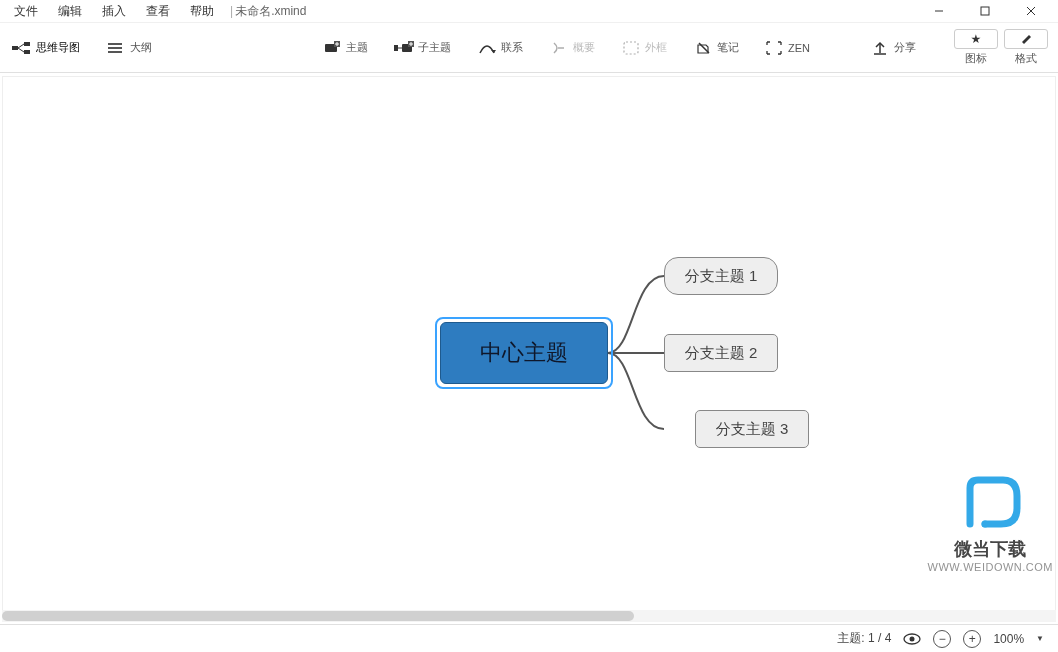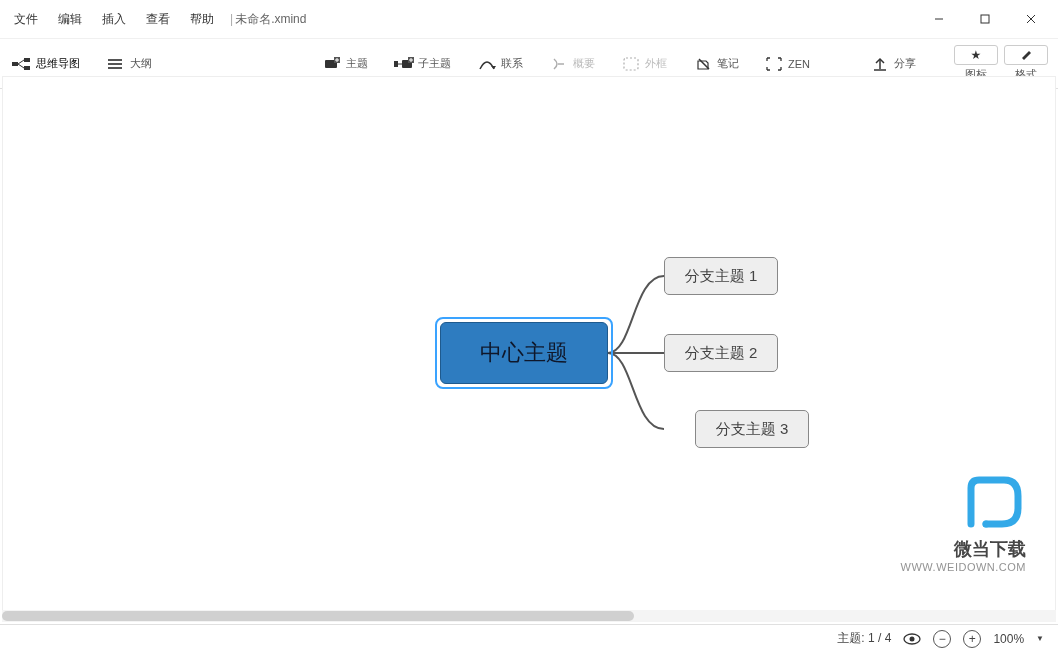--- a/index.html
+++ b/index.html
@@ -1,18 +1,18 @@
 <!DOCTYPE html>
 <html><head>
 <meta charset="utf-8">
 <style>
   * { box-sizing: border-box; margin: 0; padding: 0; }
   body { font-family: "Microsoft YaHei", "SimSun", sans-serif; font-size: 12px; color: #333; background: #fff; width: 1058px; height: 652px; overflow: hidden; position: relative; }
 
-  .menubar { height: 39px; display: flex; align-items: center; padding: 0 4px; background: #fff; border-bottom: 1px solid #f0f0f0; }
+  .menubar { height: 23px; display: flex; align-items: center; padding: 0 4px; background: #fff; border-bottom: 1px solid #f0f0f0; }
   .menu-item { padding: 2px 10px; cursor: default; font-size: 12px; }
   .title-sep { color: #aaa; margin: 0 2px 0 6px; }
   .doc-title { color: #666; font-size: 12px; }
   .win-controls { margin-left: auto; display: flex; }
   .win-btn { width: 46px; height: 24px; display: flex; align-items: center; justify-content: center; cursor: default; }
 
   .toolbar { height: 50px; display: flex; align-items: center; border-bottom: 1px solid #e0e0e0; padding: 0 12px; position: relative; }
   .tool-group { display: flex; gap: 26px; align-items: flex-start; }
   .tool-spacer { flex: 0 0 170px; }
   .tool-btn { display: flex; flex-direction: row; align-items: center; gap: 4px; cursor: default; min-width: 36px; }
@@ -29,21 +29,21 @@
 
   .central-topic { position: absolute; left: 437px; top: 319px; width: 168px; height: 62px; background: #2e7cc0; border: 1px solid #1e5a8e; border-radius: 6px; display: flex; align-items: center; justify-content: center; color: #0f172a; font-size: 22px; }
   .sel-outline { position: absolute; left: 432px; top: 314px; width: 178px; height: 72px; border: 2px solid #3aa3ff; border-radius: 8px; }
   .branch-topic { position: absolute; width: 114px; height: 38px; background: #eeeeee; border: 1px solid #888; border-radius: 5px; display: flex; align-items: center; justify-content: center; color: #444; font-size: 15px; }
   .b1 { left: 661px; top: 254px; }
   .b2 { left: 661px; top: 331px; }
   .b3 { left: 692px; top: 407px; }
 
   svg.connectors { position: absolute; left: 0; top: 0; width: 100%; height: 100%; pointer-events: none; }
 
-  .watermark { position: absolute; right: 29px; bottom: 46px; text-align: right; opacity: 0.9; }
+  .watermark { position: absolute; right: 2px; bottom: 46px; text-align: center; opacity: 0.9; }
   .wm-text { font-size: 18px; font-weight: bold; color: #333; margin-top: 2px; }
   .wm-url { font-size: 11px; color: #888; letter-spacing: 0.5px; }
 
   .statusbar { position: absolute; left: 0; right: 0; bottom: 0; height: 28px; border-top: 1px solid #e0e0e0; display: flex; align-items: center; justify-content: flex-end; padding: 0 14px; gap: 12px; font-size: 12px; color: #444; }
   .zoom-btn { width: 18px; height: 18px; border: 1.5px solid #555; border-radius: 50%; display: flex; align-items: center; justify-content: center; font-size: 12px; line-height: 1; cursor: default; }
   .eye-icon svg { display: block; }
 
   .hscroll { position: absolute; left: 2px; right: 2px; bottom: 30px; height: 12px; }
   .hscroll-track { position: absolute; left: 0; right: 0; top: 0; bottom: 0; background: #f4f4f4; }
   .hscroll-thumb { position: absolute; left: 0; top: 1px; height: 10px; width: 60%; background: #d0d0d0; border-radius: 5px; }
@@ -211,21 +211,21 @@
 </div>
 
 <div class="canvas">
   <svg class="connectors">
     <path d="M605 276 C 630 276 630 199 661 199" fill="none" stroke="#555" stroke-width="2"></path>
     <path d="M605 276 C 630 276 630 276 661 276" fill="none" stroke="#555" stroke-width="2"></path>
     <path d="M605 276 C 630 276 630 352 661 352" fill="none" stroke="#555" stroke-width="2"></path>
   </svg>
   <div class="sel-outline"></div>
   <div class="central-topic" style="top:245px;">中心主题</div>
-  <div class="branch-topic b1" style="top:180px;">分支主题 1</div>
+  <div class="branch-topic b1" style="top:180px;border-radius:14px;">分支主题 1</div>
   <div class="branch-topic b2" style="top:257px;text-align:center;">分支主题 2</div>
   <div class="branch-topic b3" style="top:333px;">分支主题 3</div>
   <style>.sel-outline{top:240px;}</style>
 
   <div class="watermark">
     <svg width="70" height="58">
       <path d="M15 50 L15 14 Q15 6 23 6 L48 6 Q62 6 62 22 L62 34 Q62 50 46 50 L30 50" fill="none" stroke="#1ea0e6" stroke-width="7" stroke-linecap="round"></path>
       <circle cx="30" cy="50" r="3.5" fill="#1ea0e6"></circle>
     </svg>
     <div class="wm-text">微当下载</div>

